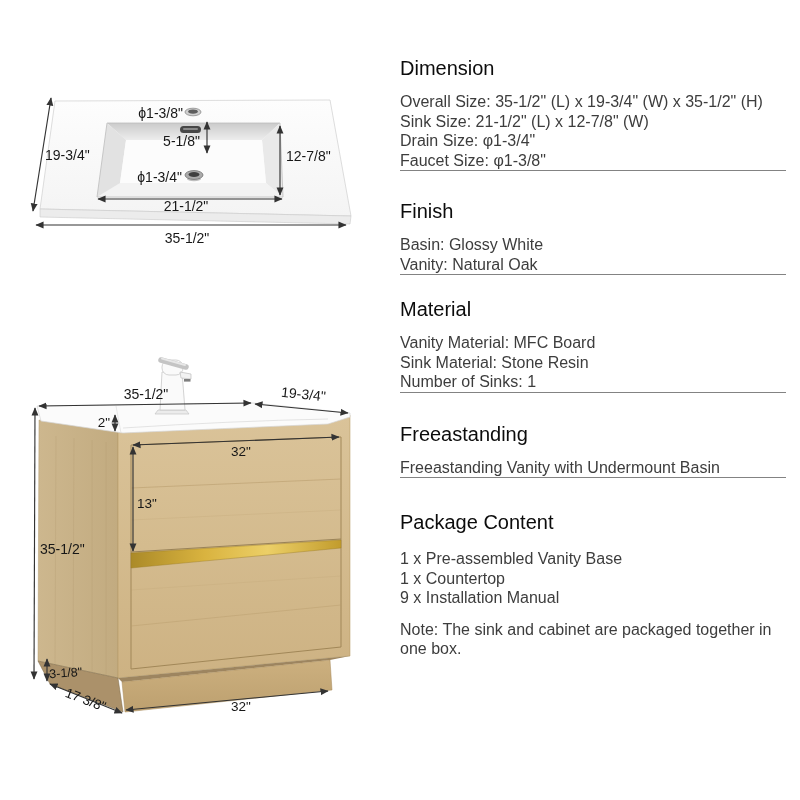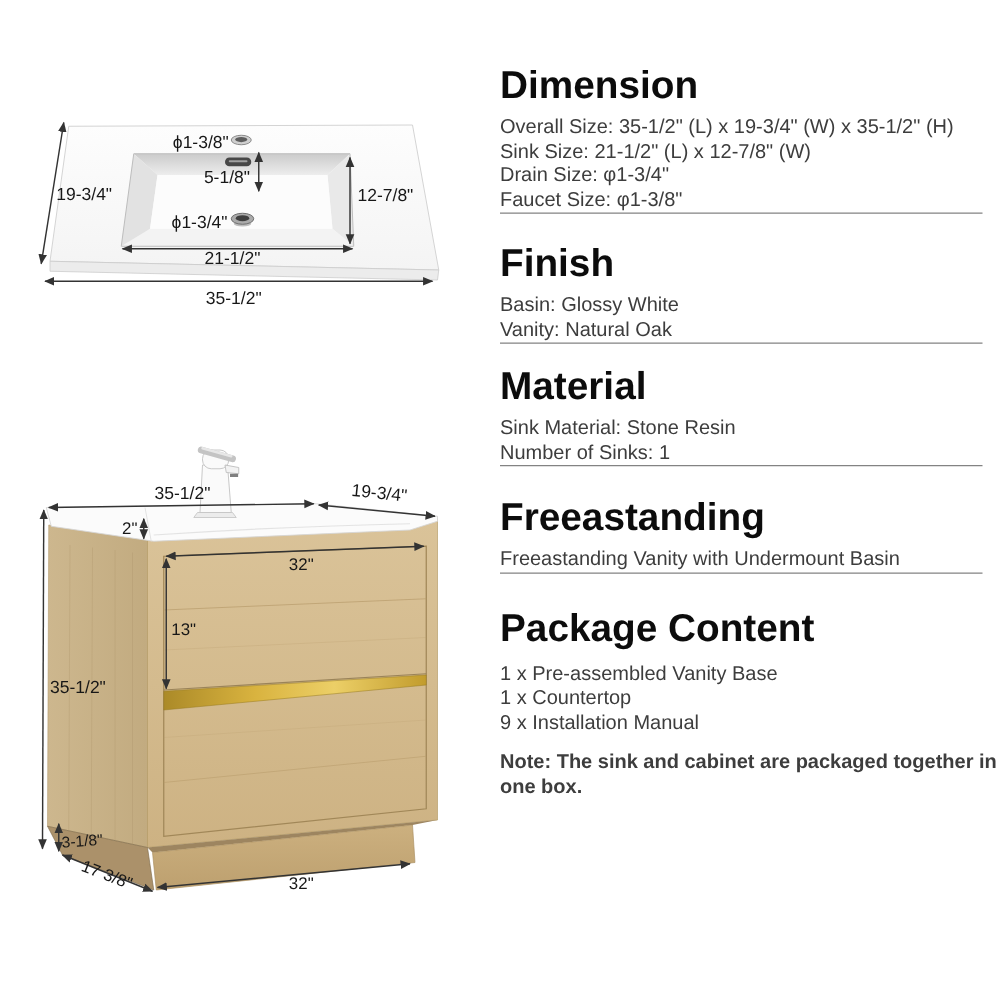--- a/index.html
+++ b/index.html
@@ -15,35 +15,35 @@
   svg.diagram-bottom{position:absolute;left:0;top:330px;width:400px;height:400px;}
   svg text{font-family:"Liberation Sans","DejaVu Sans",sans-serif;fill:#171717;font-weight:500;}
   .t14{font-size:14px;}
   .t13{font-size:13.5px;}
   .t12{font-size:12.5px;}
   .dim1{stroke:#333333;stroke-width:1.15;fill:none;marker-start:url(#ar1);marker-end:url(#ar1);}
   .dim2{stroke:#333333;stroke-width:1.15;fill:none;marker-start:url(#ar2);marker-end:url(#ar2);}
 
   
   .right-col{position:absolute;left:400px;top:0;width:386px;}
-  .right-col h2{margin:0;font-size:31px;line-height:30px;font-weight:700;color:#0c0c0c;}
+  .right-col h2{margin:0;font-size:20px;line-height:30px;font-weight:400;color:#0c0c0c;}
   .lines{margin-top:9px;}
   .spec-line{margin:0;font-size:16px;line-height:19.5px;color:#3d3d3d;white-space:nowrap;}
   hr.divider{border:none;border-top:1px solid #838383;margin:0;height:0;}
   .s1{margin-top:53px;}
   .hr1{margin-top:16px;}
   .s2{margin-top:25px;}
   .hr2{margin-top:20px;}
   .s3{margin-top:19px;}
   .hr3{margin-top:20px;}
   .s4{margin-top:26px;}
   .hr4{margin-top:14px;}
   .s5{margin-top:29px;}
   .s5 .lines{margin-top:12px;}
-  .note{margin-top:18px;font-weight:bold;}
+  .note{margin-top:18px;}
 </style>
 </head>
 <body>
 
 <div class="page">
 
   <svg class="diagram-top" viewBox="0 0 390 300">
     <defs>
       <marker id="ar1" viewBox="0 0 8 8" refX="7" refY="4" markerWidth="7.5" markerHeight="7.5" orient="auto-start-reverse">
         <path d="M0,0.8 L7.6,4 L0,7.2 Z" fill="#333333"></path>
@@ -212,20 +212,21 @@
       <div class="lines">
         <p class="spec-line">Basin: Glossy White</p>
         <p class="spec-line">Vanity: Natural Oak</p>
       </div>
     </section>
     <hr class="divider hr2">
 
     <section class="s3">
       <h2>Material</h2>
       <div class="lines">
+        <p class="spec-line">Vanity Material: MFC Board</p>
         <p class="spec-line">Sink Material: Stone Resin</p>
         <p class="spec-line">Number of Sinks: 1</p>
       </div>
     </section>
     <hr class="divider hr3">
 
     <section class="s4">
       <h2>Freeastanding</h2>
       <div class="lines">
         <p class="spec-line">Freeastanding Vanity with Undermount Basin</p>

